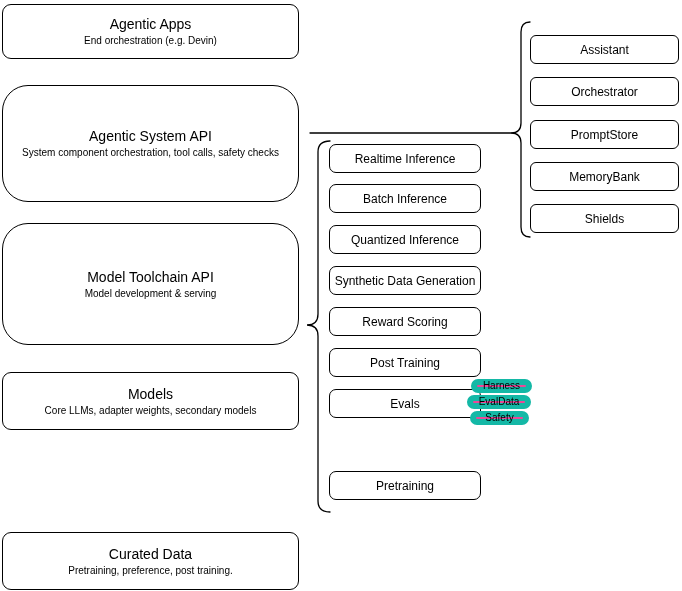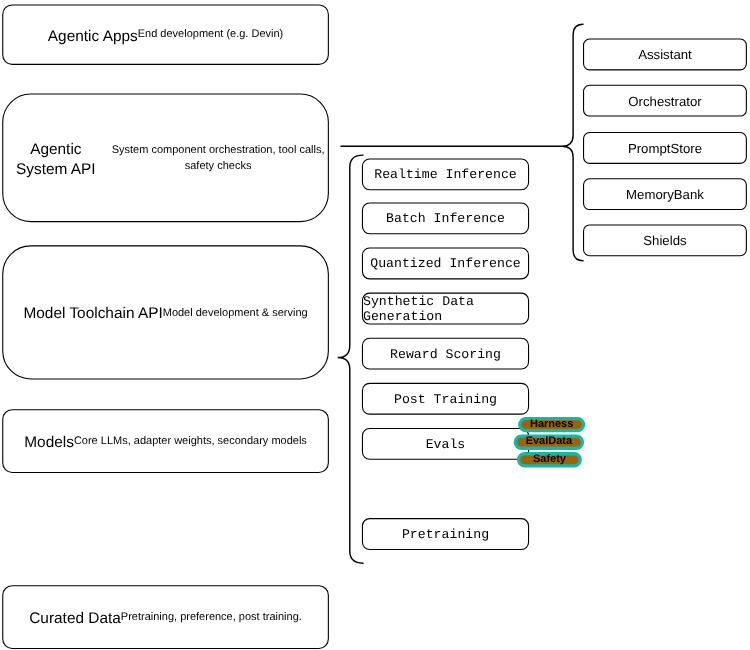--- a/index.html
+++ b/index.html
@@ -4,62 +4,62 @@
 <style>
   html,body{margin:0;padding:0;background:#ffffff;}
   .canvas{
     position:relative;width:682px;height:591px;background:#ffffff;
     font-family:"Liberation Sans",sans-serif;color:#000;overflow:hidden;
   }
   .connector-layer{position:absolute;left:0;top:0;width:682px;height:591px;}
   .node{
     position:absolute;left:2px;width:297px;box-sizing:border-box;
     border:1px solid #000;border-radius:9px;background:#fff;
-    display:flex;align-items:center;justify-content:center;
+    display:flex;flex-direction:column;align-items:center;justify-content:center;
     text-align:center;
   }
   .node.big{border-radius:26px;}
   .node-title{font-size:14px;line-height:18px;}
   .node-subtitle{font-size:10px;line-height:15px;}
   .mid-item{
     position:absolute;left:329px;width:152px;height:29px;box-sizing:border-box;
     border:1px solid #000;border-radius:7px;background:#fff;
     display:flex;align-items:center;justify-content:center;
-    font-size:12px;text-align:left;font-family:Liberation Mono, monospace;
+    font-size:12px;text-align:left;
   }
   .right-item{
     position:absolute;left:530px;width:149px;height:29px;box-sizing:border-box;
     border:1px solid #000;border-radius:6px;background:#fff;
     display:flex;align-items:center;justify-content:center;
     font-size:12px;text-align:center;
   }
   .pill{
     position:absolute;height:14px;box-sizing:border-box;
-    border:3px solid #14b8a6;border-radius:7px;background:#a16207;
+    border:6px solid #14b8a6;border-radius:7px;background:#ec4899;
     display:flex;align-items:center;justify-content:center;
-    font-size:10px;line-height:12px;z-index:3;font-weight:bold;
+    font-size:10px;line-height:12px;z-index:3;
   }
 </style>
 </head>
 <body>
 
 <div class="canvas">
 
   <svg class="connector-layer" viewBox="0 0 682 591" xmlns="http://www.w3.org/2000/svg">
 
     <path d="M530 22 Q521 22 521 32 L521 123 Q521 133 511 133 Q521 133 521 143 L521 227 Q521 237 530 237" fill="none" stroke="#000" stroke-width="1.3" stroke-linecap="round"></path>
 
     <line x1="310" y1="133" x2="511" y2="133" stroke="#000" stroke-width="1.3" stroke-linecap="round"></line>
 
     <path d="M330 141 Q318 141 318 152 L318 314 Q318 325 307 325 Q318 325 318 336 L318 501 Q318 512 330 512" fill="none" stroke="#000" stroke-width="1.3" stroke-linecap="round"></path>
   </svg>
 
   <div class="node" style="top:4px;height:55px">
     <div class="node-title">Agentic Apps</div>
-    <div class="node-subtitle">End development (e.g. Devin)</div>
+    <div class="node-subtitle">End orchestration (e.g. Devin)</div>
   </div>
 
   <div class="node big" style="top:85px;height:117px">
     <div class="node-title">Agentic System API</div>
     <div class="node-subtitle">System component orchestration, tool calls, safety checks</div>
   </div>
 
   <div class="node big" style="top:223px;height:122px">
     <div class="node-title">Model Toolchain API</div>
     <div class="node-subtitle">Model development &amp; serving</div>

